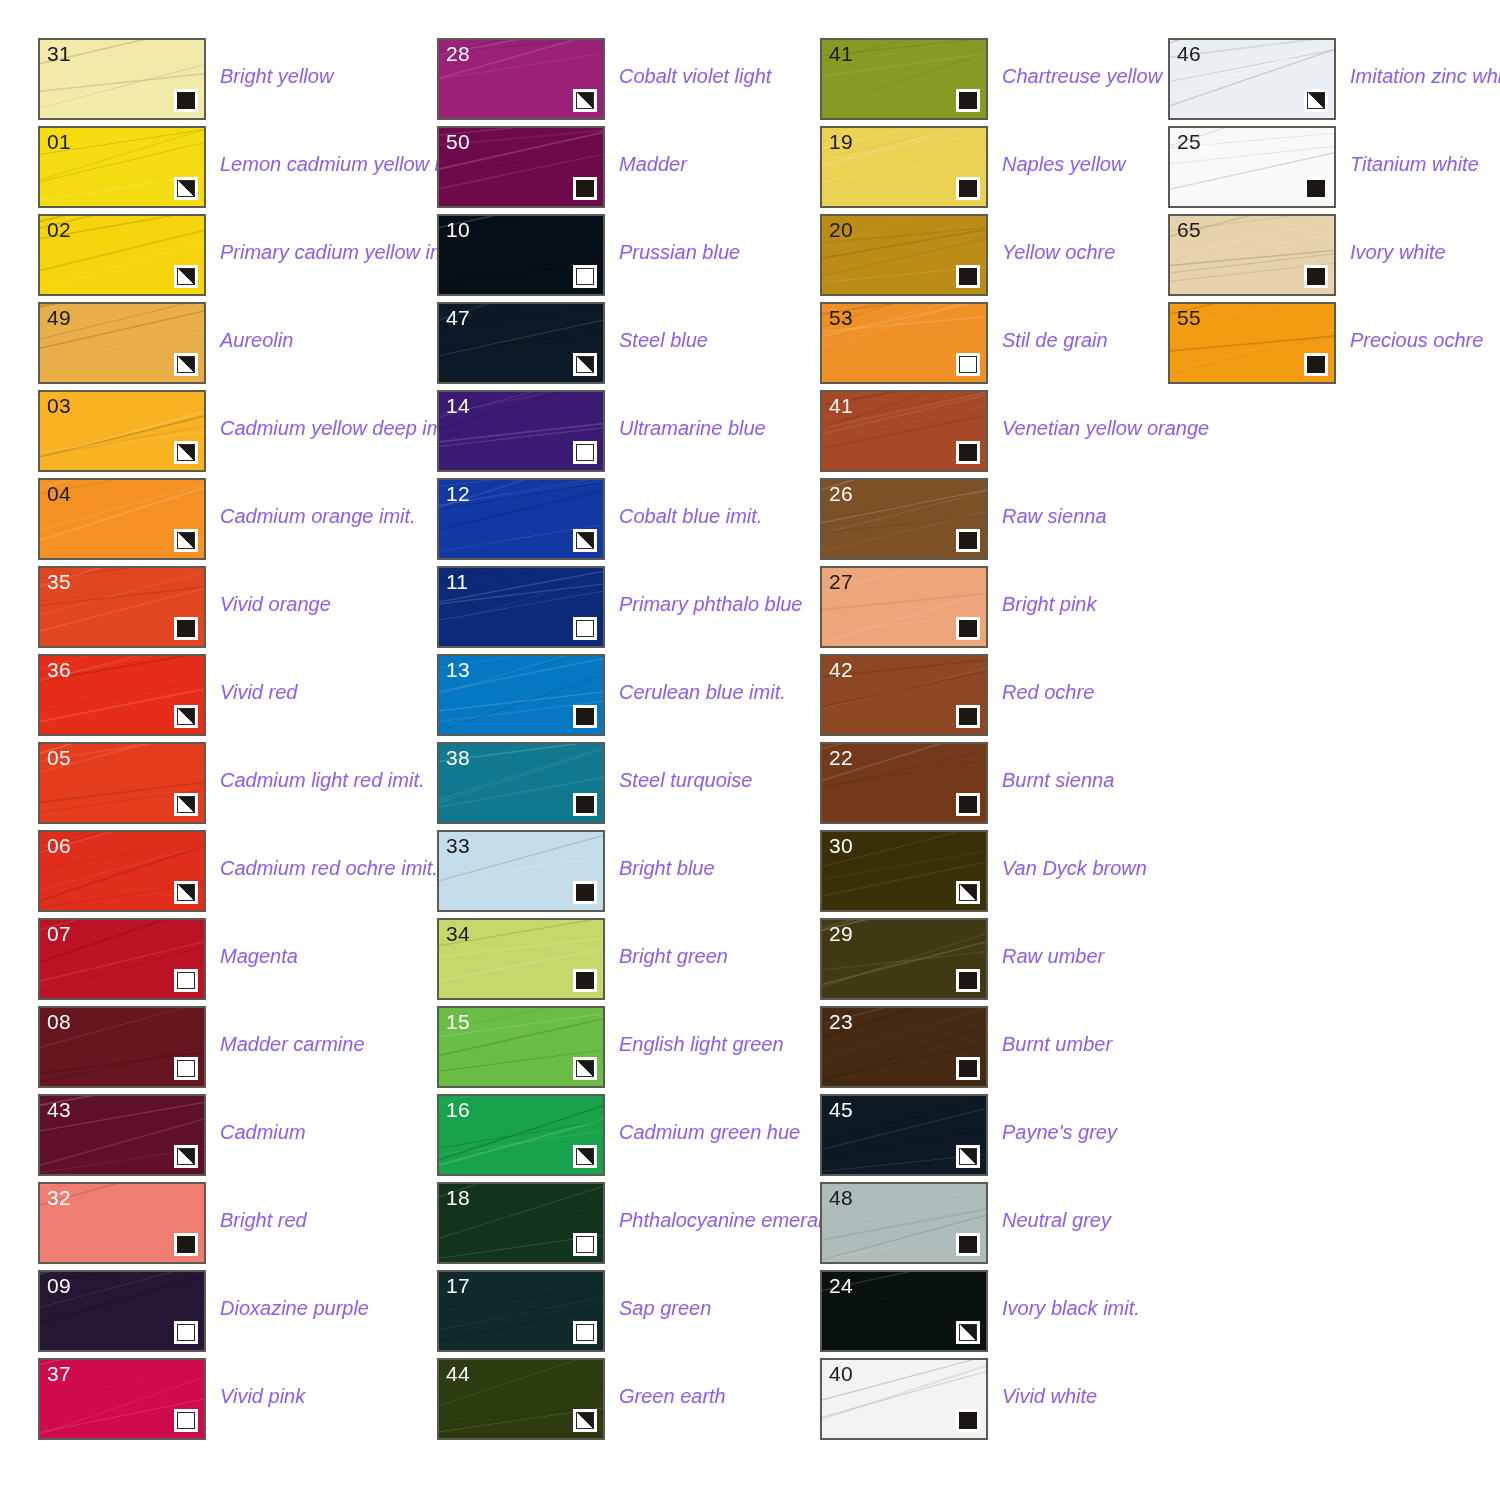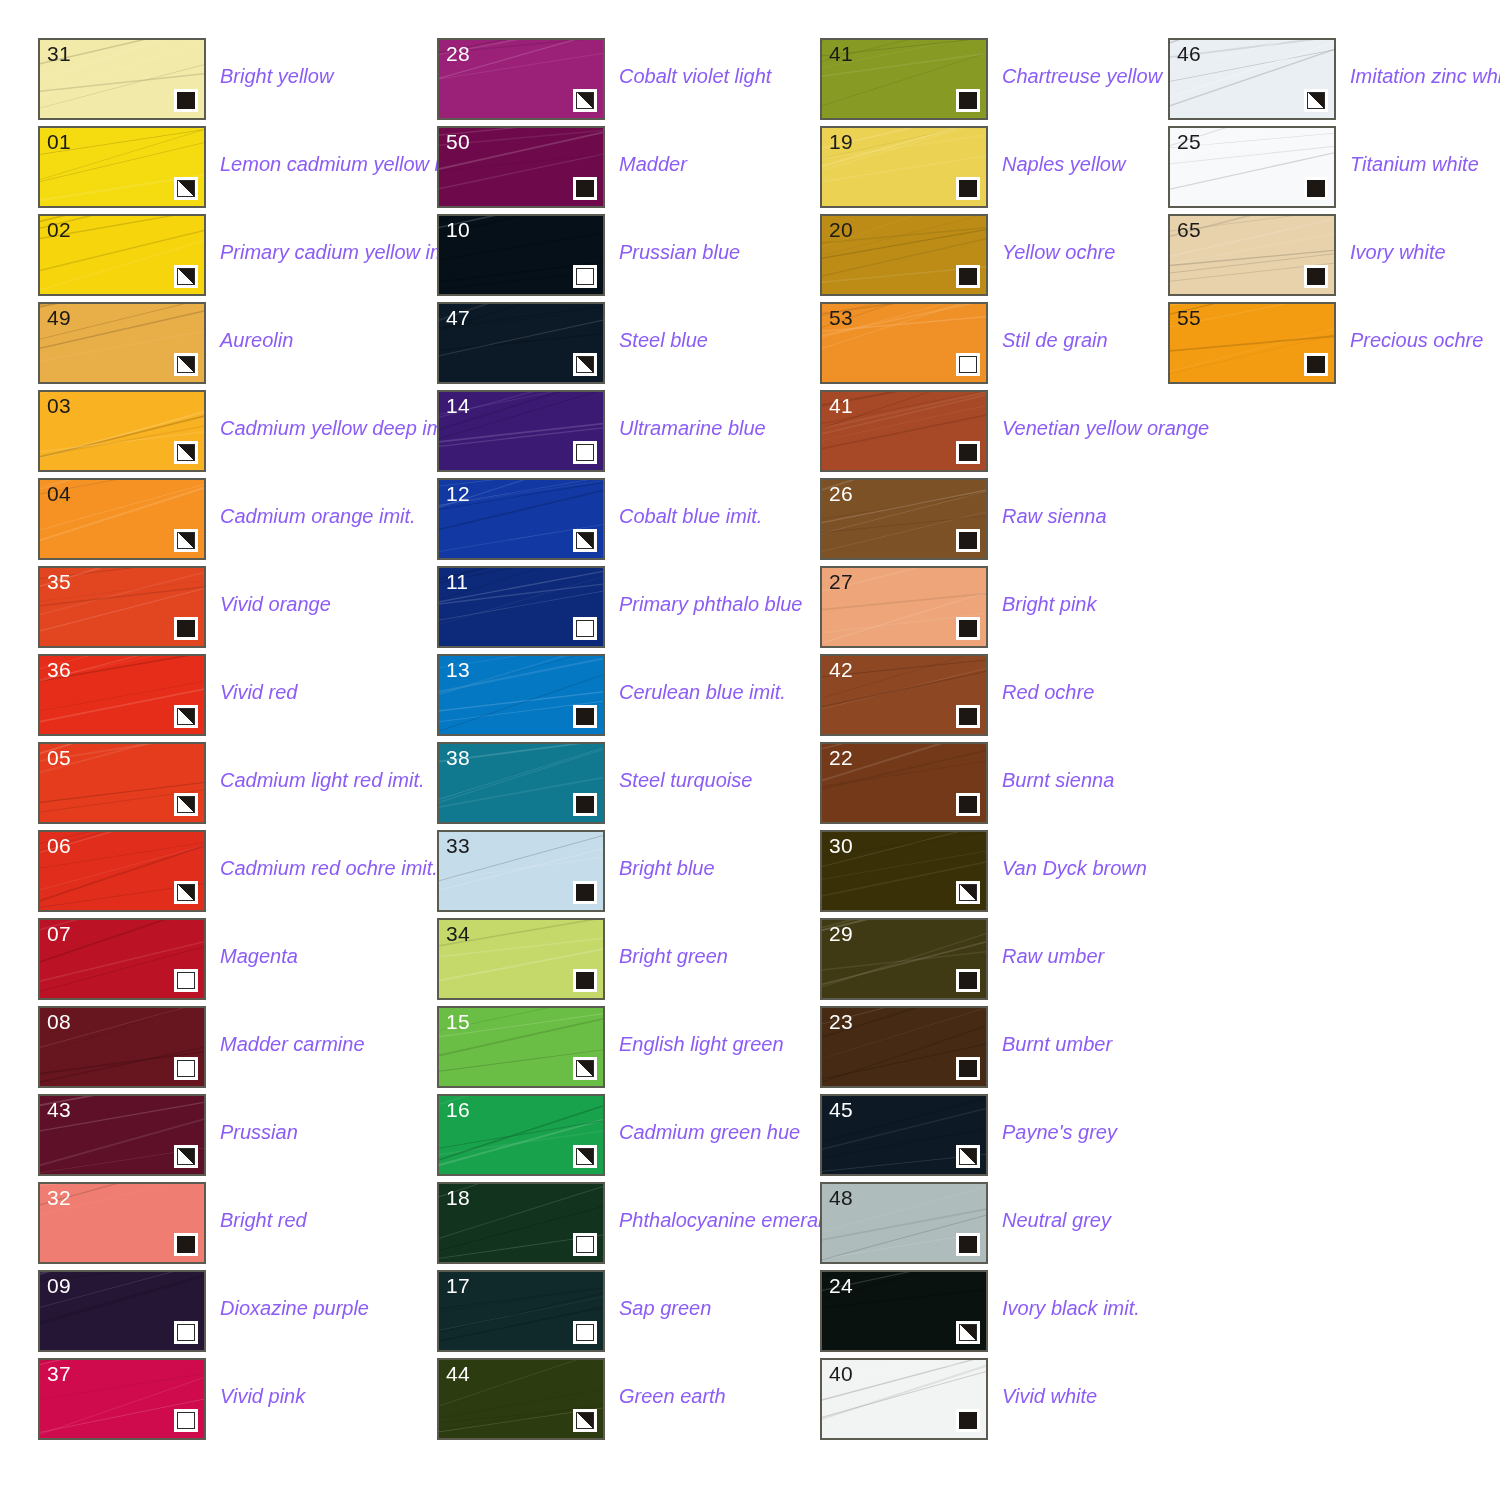--- a/index.html
+++ b/index.html
@@ -330,21 +330,21 @@
               <path d="M -5 13.8 L 105 -29.2" stroke="#ffffff" stroke-width="2.17" stroke-opacity="0.55" fill="none"></path>
               <path d="M -5 91.7 L 105 26.7" stroke="#ffffff" stroke-width="2.07" stroke-opacity="0.34" fill="none"></path>
               <path d="M -5 99.9 L 105 65.0" stroke="#ffffff" stroke-width="0.65" stroke-opacity="0.45" fill="none"></path>
               <path d="M -5 46.5 L 105 6.4" stroke="#ffffff" stroke-width="1.71" stroke-opacity="0.52" fill="none"></path>
             </svg></div>
           <div class="code light">43</div>
           <div class="opacity-mark semi">
             <div class="inner"></div>
           </div>
         </div>
-        <div class="label">Prussian</div>
+        <div class="label">Cadmium</div>
       </div>
       <div class="swatch-row">
         <div class="swatch">
           <div class="paint" style="background: rgb(239, 125, 113);"></div>
           <div class="strokes"><svg viewBox="0 0 100 100" preserveAspectRatio="none" width="100%" height="100%">
               <path d="M -5 42.1 L 105 -13.1" stroke="#ffffff" stroke-width="0.61" stroke-opacity="0.20" fill="none"></path>
               <path d="M -5 29.9 L 105 -36.0" stroke="#000000" stroke-width="1.20" stroke-opacity="0.36" fill="none"></path>
               <path d="M -5 2.6 L 105 -18.0" stroke="#ffffff" stroke-width="1.45" stroke-opacity="0.45" fill="none"></path>
               <path d="M -5 29.4 L 105 -33.1" stroke="#000000" stroke-width="0.79" stroke-opacity="0.40" fill="none"></path>
             </svg></div>

